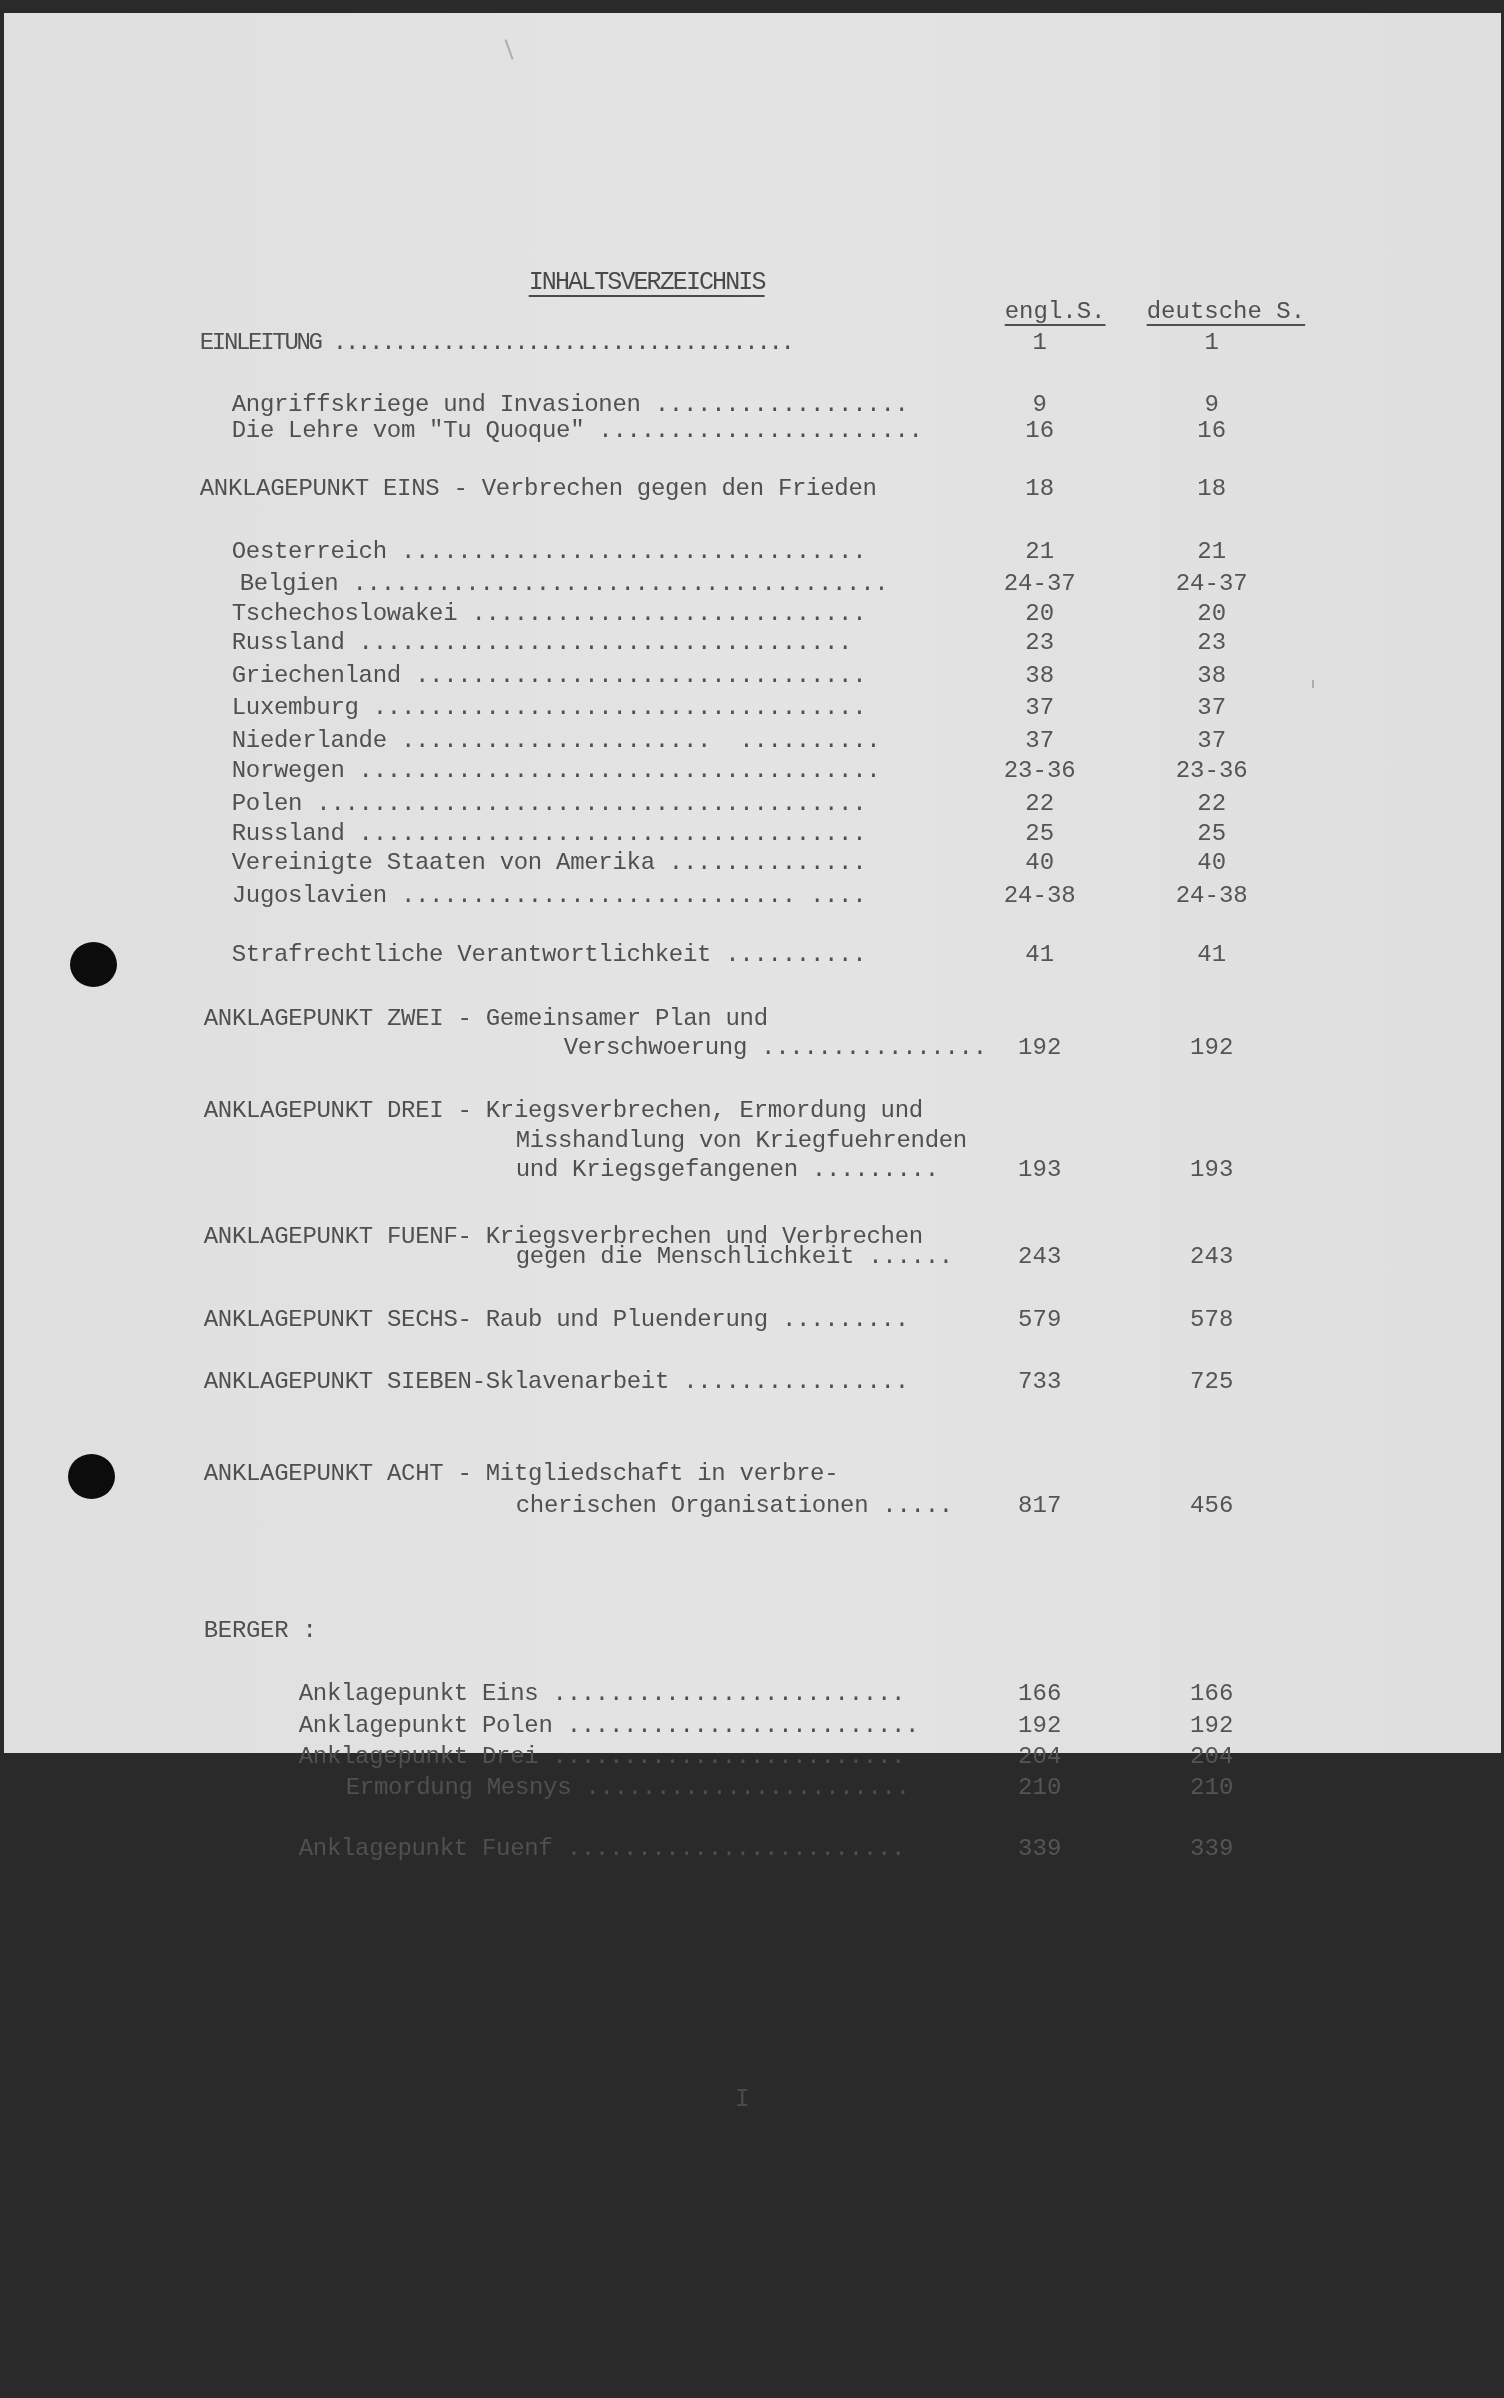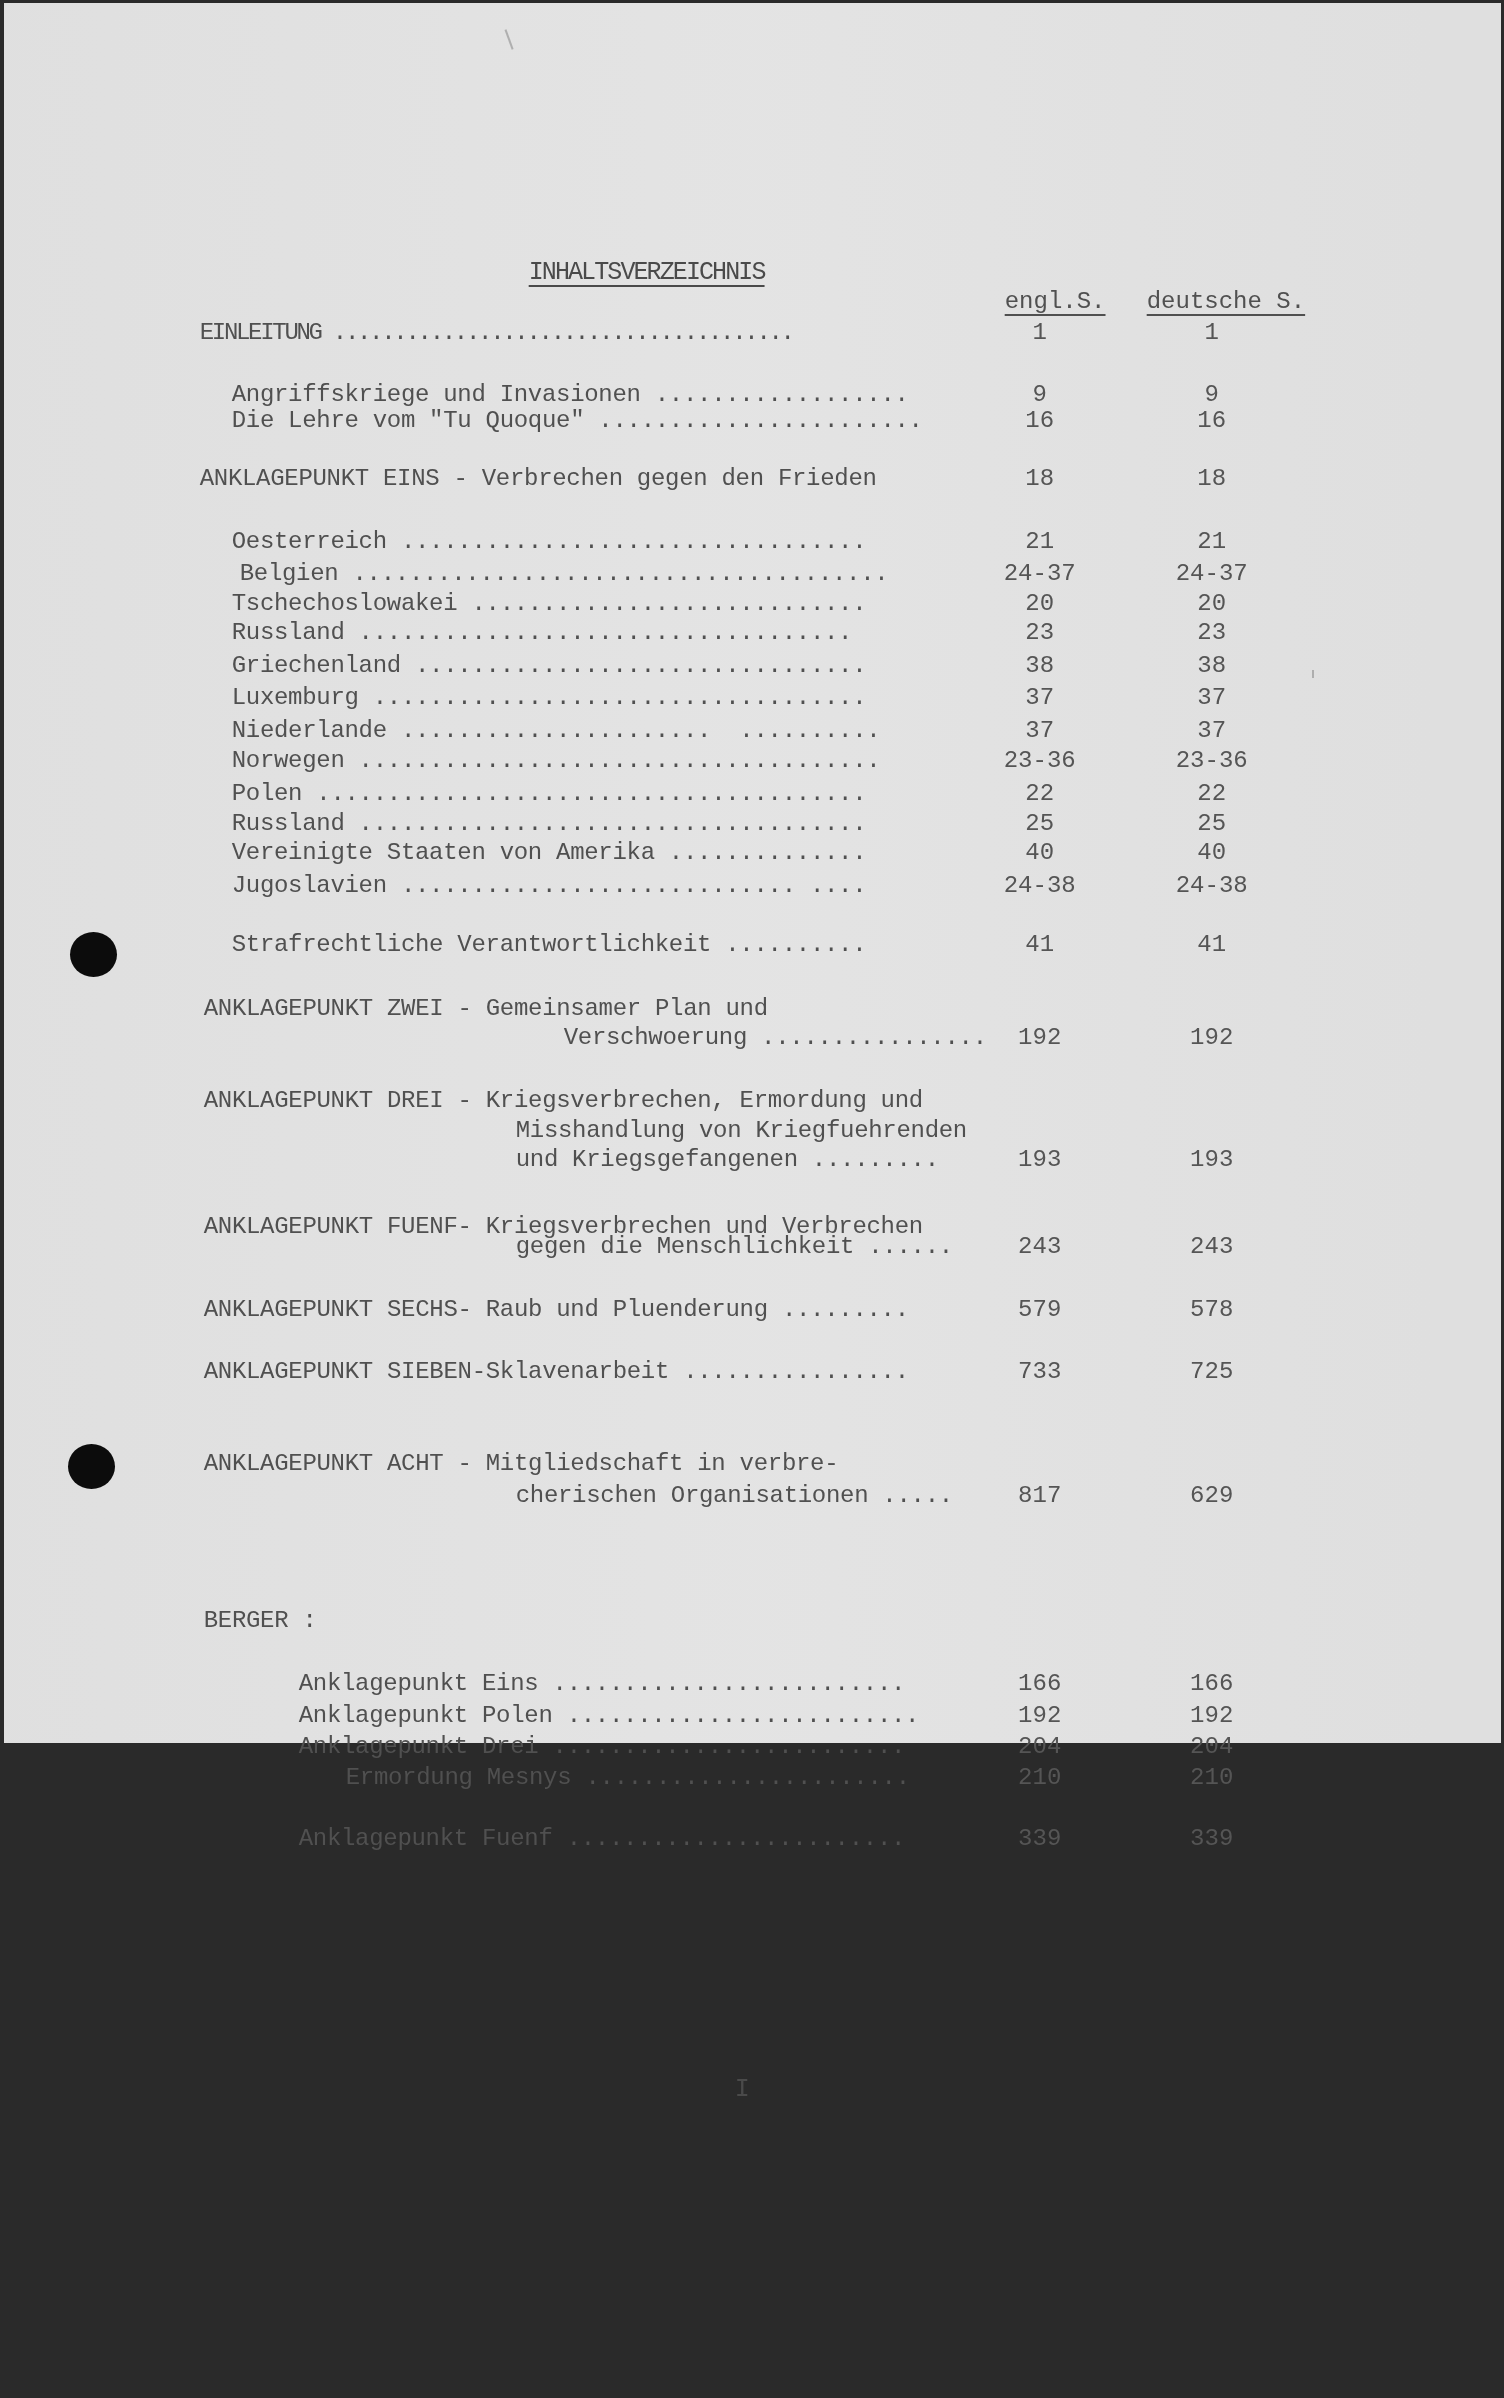--- a/index.html
+++ b/index.html
@@ -3,21 +3,21 @@
 <meta charset="utf-8">
 <style>
   html, body { margin: 0; padding: 0; }
   body {
     width: 1505px; height: 2399px; position: relative; overflow: hidden;
     background: #2a2a2a;
     font-family: "Liberation Mono", "DejaVu Sans Mono", monospace;
     color: #4a4a4a;
   }
   .paper {
-    position: absolute; left: 3.7px; top: 3px; width: 1497px; height: 1740px;
+    position: absolute; left: 3.7px; top: 13px; width: 1497px; height: 1740px;
     background: #e3e3e3;
     background-image: linear-gradient(90deg, rgba(0,0,0,0.015) 0%, rgba(255,255,255,0.02) 50%, rgba(0,0,0,0.02) 100%);
   }
   .line {
     position: absolute; white-space: pre; font-size: 24px; line-height: 30px;
     letter-spacing: -0.3px; color: #505050;
   }
   .num {
     position: absolute; white-space: pre; font-size: 24px; line-height: 30px;
     text-align: center; width: 112px; color: #555;
@@ -141,21 +141,21 @@
   <div class="num en" style="top:1292px;">579</div>
   <div class="num de" style="top:1292px;">578</div>
 
   <div class="line" style="left:200px; top:1354px;">ANKLAGEPUNKT SIEBEN-Sklavenarbeit ................</div>
   <div class="num en" style="top:1354px;">733</div>
   <div class="num de" style="top:1354px;">725</div>
 
   <div class="line" style="left:200px; top:1446px;">ANKLAGEPUNKT ACHT - Mitgliedschaft in verbre-</div>
   <div class="line" style="left:512px; top:1478px;">cherischen Organisationen .....</div>
   <div class="num en" style="top:1478px;">817</div>
-  <div class="num de" style="top:1478px;">629</div>
+  <div class="num de" style="top:1478px;">456</div>
 
   <div class="line" style="left:200px; top:1603px;">BERGER :</div>
 
   <div class="line" style="left:295px; top:1666px;">Anklagepunkt Eins .........................</div>
   <div class="num en" style="top:1666px;">166</div>
   <div class="num de" style="top:1666px;">166</div>
 
   <div class="line" style="left:295px; top:1698px;">Anklagepunkt Polen .........................</div>
   <div class="num en" style="top:1698px;">192</div>
   <div class="num de" style="top:1698px;">192</div>

